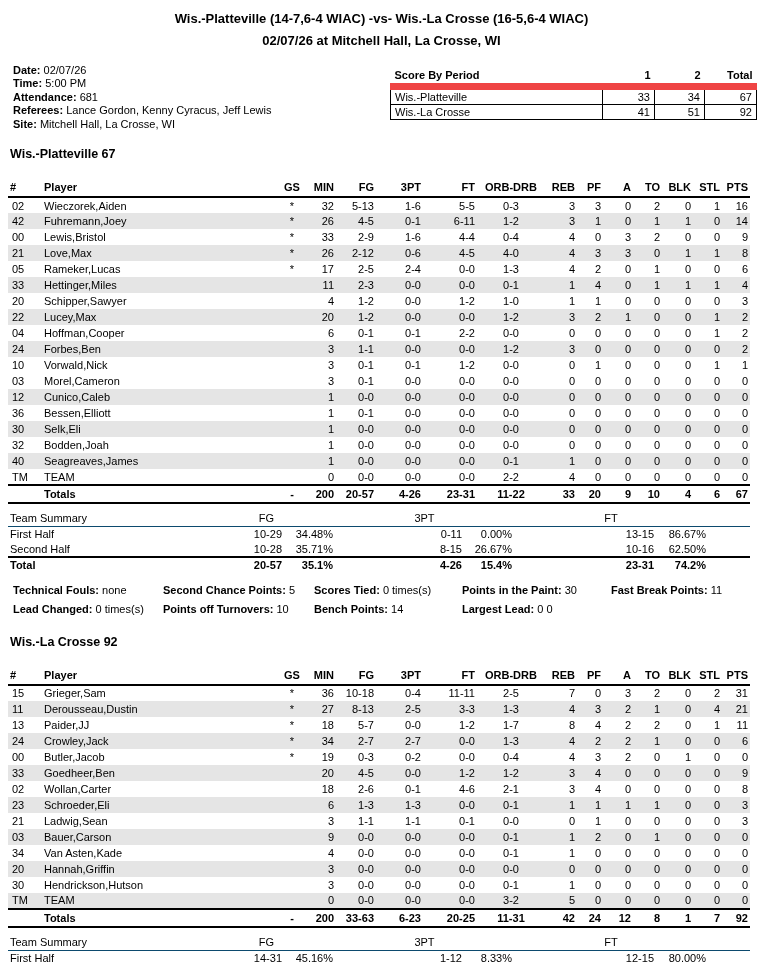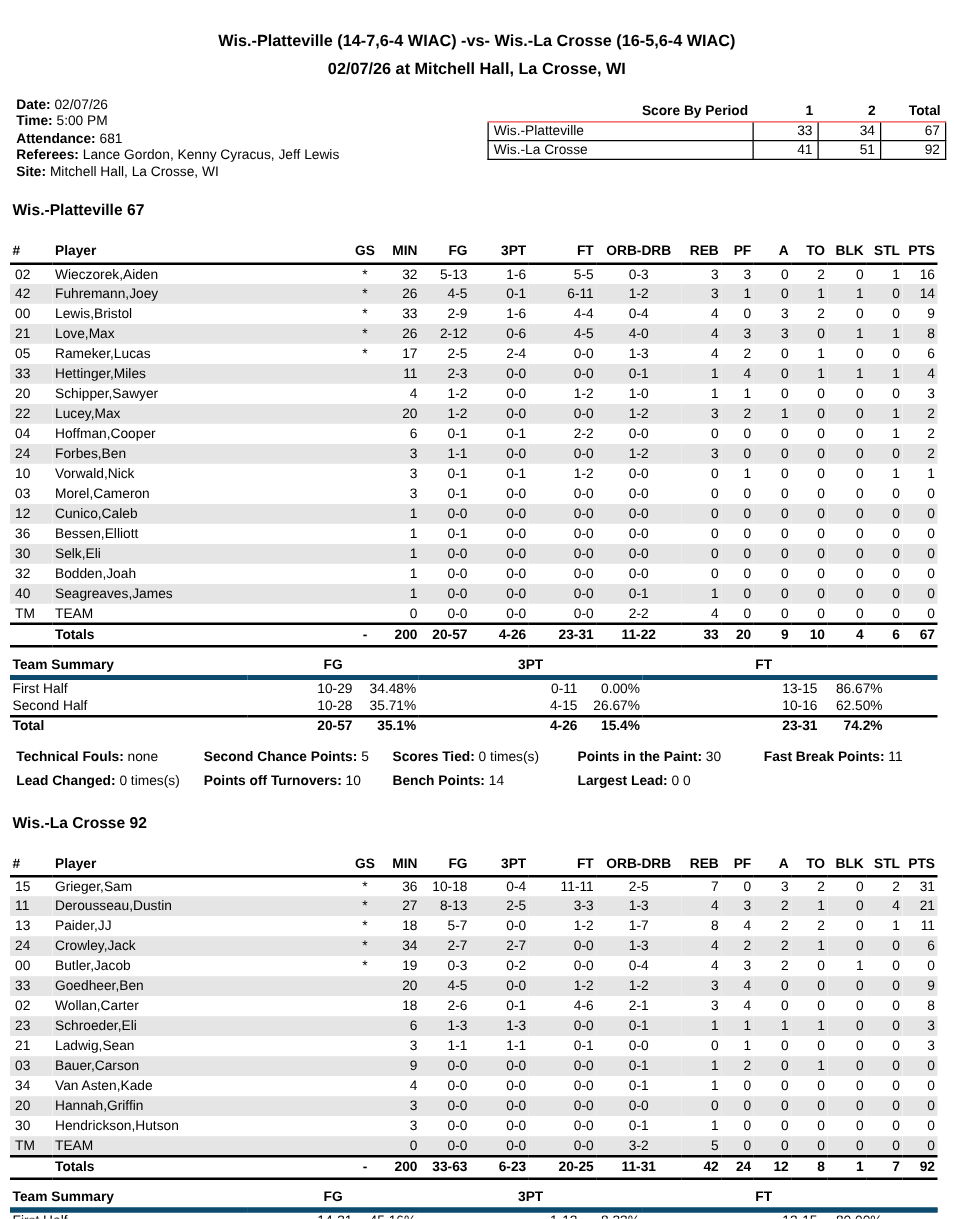--- a/index.html
+++ b/index.html
@@ -4,47 +4,47 @@
 <style>
   * { box-sizing: border-box; }
   html, body { margin: 0; padding: 0; }
   body {
     width: 763px; height: 975px; overflow: hidden;
     background: #fff; color: #000;
     font-family: "Liberation Sans", sans-serif;
     font-size: 11px;
   }
   .title { text-align: center; font-weight: bold; font-size: 13px; }
-  #title1 { padding-top: 25px; }
+  #title1 { padding-top: 11px; }
   #title2 { padding-top: 7px; }
 
   .info-row { display: flex; justify-content: space-between; margin-top: 16px; padding-left: 13px; padding-right: 6px; }
   .meta-line { line-height: 13.4px; white-space: nowrap; }
   .meta-label { font-weight: bold; }
   .sbp-wrap { margin-top: 4px; }
 
   table { border-collapse: collapse; }
   .l { text-align: left; } .c { text-align: center; } .r { text-align: right; }
 
   .sbp { width: 366px; table-layout: fixed; }
-  .sbp th { font-weight: bold; border-bottom: 1px solid #ef4444; padding: 1px 4px 2px; text-align: right; }
+  .sbp th { font-weight: bold; border-bottom: 7px solid #ef4444; padding: 1px 4px 2px; }
   .sbp td { border: 1px solid #000; padding: 1px 4px; height: 15px; }
 
   .team-section { margin-top: 16px; }
   .team-heading { font-weight: bold; font-size: 12.5px; margin-left: 10px; }
 
   .box { width: 742px; margin-left: 8px; margin-top: 19px; table-layout: fixed; }
   .box th { font-weight: bold; border-bottom: 2px solid #000; padding: 1px 2px 3px; white-space: nowrap; }
   .box td { padding: 0 2px; height: 16px; white-space: nowrap; overflow: hidden; }
   .box td.num { padding-left: 4px; }
   .box tr.alt { background: #e5e5e5; }
   .box tr.totals td { border-top: 2px solid #000; border-bottom: 2px solid #000; font-weight: bold; height: 18px; }
 
   .summary { width: 742px; margin: 7px 0 0 8px; table-layout: fixed; }
-  .summary th { font-weight: bold; border-bottom: 4px solid #0c4a6e; padding: 1px 2px 2px; }
+  .summary th { font-weight: normal; border-bottom: 1px solid #0c4a6e; padding: 1px 2px 2px; }
   .summary td { padding: 1px 2px; height: 15px; white-space: nowrap; }
   .summary tr.total td { border-top: 2px solid #000; font-weight: bold; }
 
   .notes { margin: 9px 0 0 13px; }
   .notes-row { display: flex; line-height: 19px; white-space: nowrap; }
   .note-label { font-weight: bold; }
   .note-col0 { width: 150px; } .note-col1 { width: 151px; }
   .note-col2 { width: 148px; } .note-col3 { width: 149px; } .note-col4 { width: auto; }
 </style>
 </head>
@@ -490,21 +490,21 @@
               <td class="r">0-11</td>
               <td class="r">0.00%</td>
               <td class="r">13-15</td>
               <td class="r">86.67%</td>
               <td></td>
             </tr>
             <tr>
               <td class="l">Second Half</td>
               <td class="r">10-28</td>
               <td class="r">35.71%</td>
-              <td class="r">4-15</td>
+              <td class="r">8-15</td>
               <td class="r">26.67%</td>
               <td class="r">10-16</td>
               <td class="r">62.50%</td>
               <td></td>
             </tr>
             <tr class="total">
               <td class="l">Total</td>
               <td class="r">20-57</td>
               <td class="r">35.1%</td>
               <td class="r">4-26</td>

